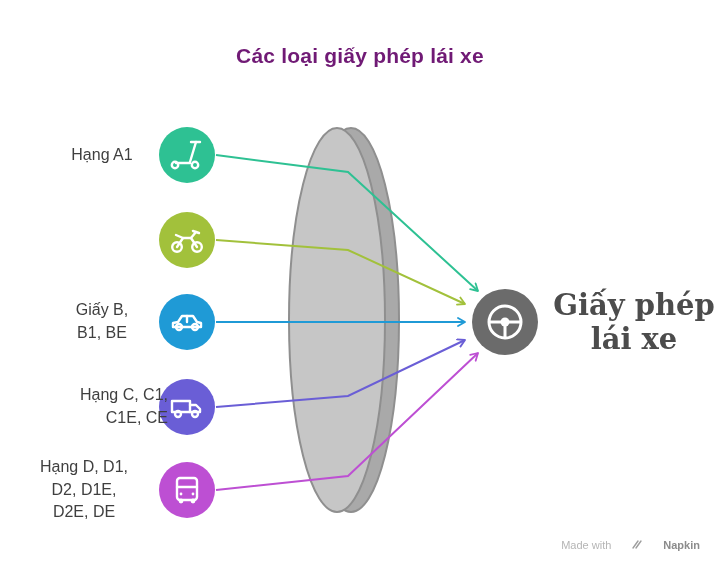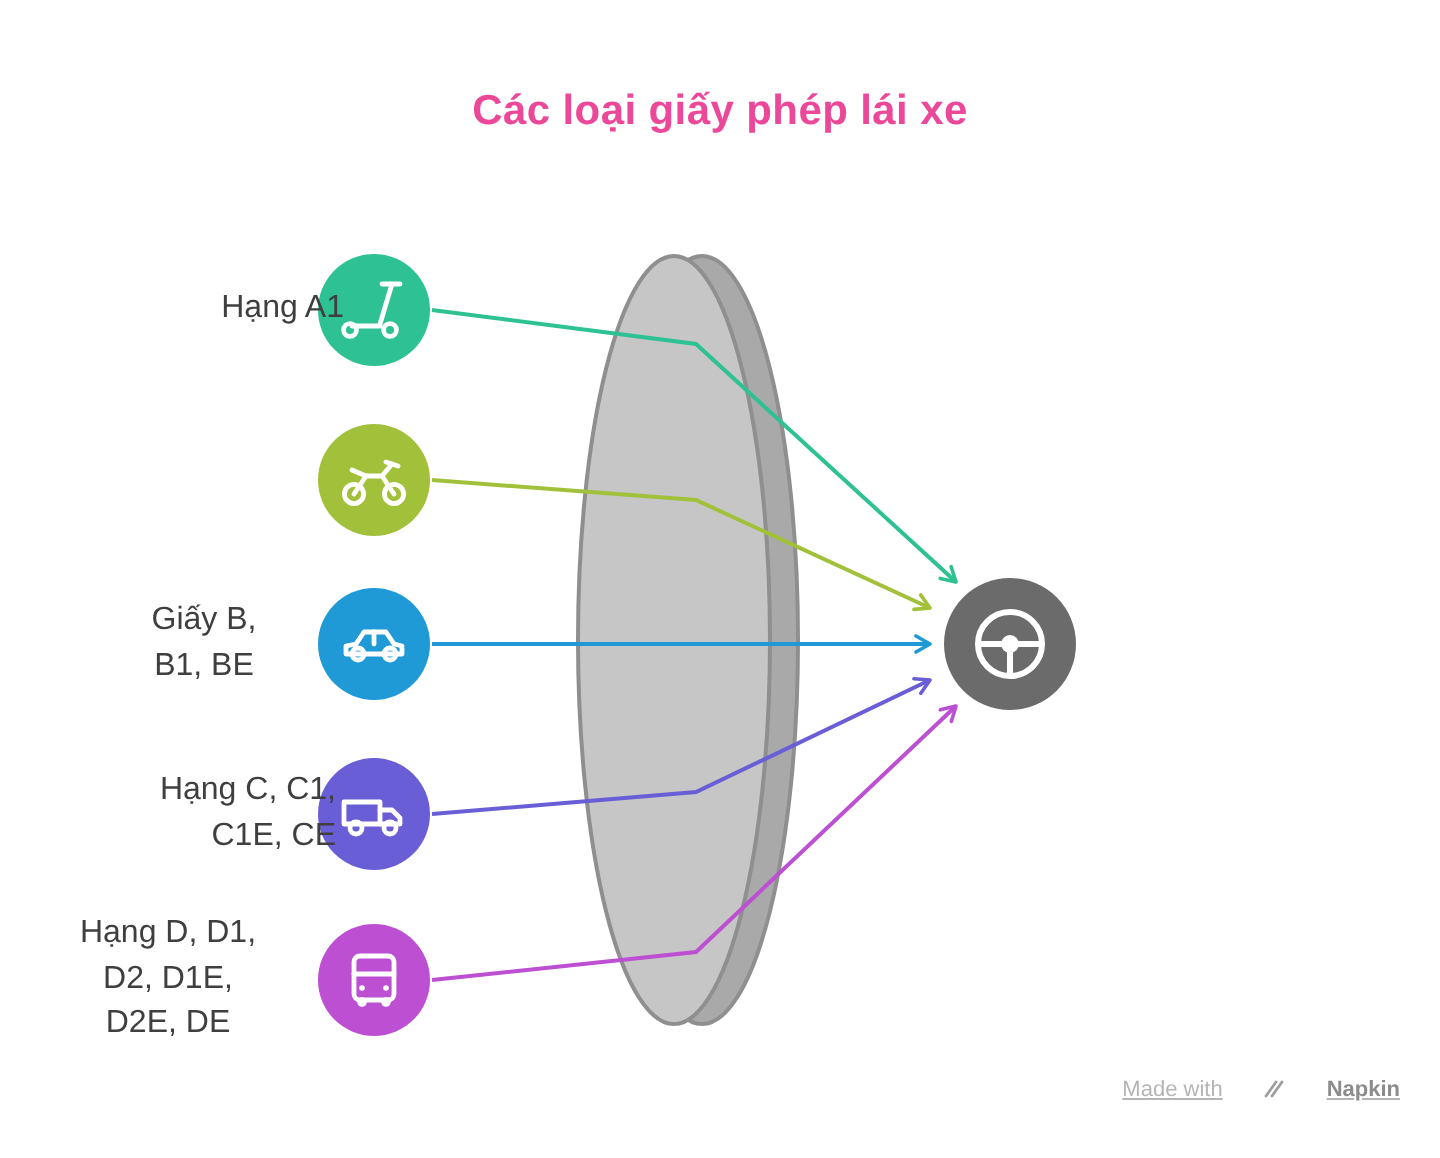--- a/index.html
+++ b/index.html
@@ -6,47 +6,47 @@
   .canvas{
     position:relative;
     width:720px;height:579px;
     background:#ffffff;
     font-family:"Liberation Sans", sans-serif;
     overflow:hidden;
   }
   .title{
     position:absolute;top:44px;left:0;right:0;
     text-align:center;
-    font-size:21px;font-weight:bold;color:#ec4899;
+    font-size:21px;font-weight:bold;color:#701a75;
     letter-spacing:.2px;
   }
   .diagram-svg{position:absolute;left:0;top:0;}
   .row-label{
     position:absolute;transform:translateY(-50%);
     width:140px;text-align:center;
     font-size:16px;color:#3f3f3f;
     white-space:pre-line;line-height:1.42;
   }
-  .row1{left:32px;top:155px;text-align:right;}
+  .row1{left:32px;top:155px;}
   .row2{left:32px;top:240px;}
   .row3{left:32px;top:322px;}
   .row4{left:28px;top:407px;text-align:right;}
   .row5{left:14px;top:490px;}
   .target-label{
     position:absolute;left:548px;top:322px;
     transform:translateY(-50%);
     width:172px;text-align:center;
     font-family:"DejaVu Serif", serif;
     font-size:29px;font-weight:700;color:#4c4c4c;
     white-space:pre-line;line-height:1.18;
   }
   .watermark{
     position:absolute;top:539px;right:20px;
     display:flex;align-items:center;gap:20px;
-    font-size:11px;color:#b5b5b5;text-decoration:underline;
+    font-size:11px;color:#b5b5b5;
   }
   .watermark .brand{color:#8c8c8c;font-weight:bold;}
 </style>
 </head>
 <body>
 
 <div class="canvas">
 
   <div class="title">Các loại giấy phép lái xe</div>
 
@@ -149,20 +149,22 @@
 
   <div class="row-label row1">Hạng A1</div>
   <div class="row-label row3">Giấy B,
 B1, BE</div>
   <div class="row-label row4">Hạng C, C1,
 C1E, CE</div>
   <div class="row-label row5">Hạng D, D1,
 D2, D1E,
 D2E, DE</div>
 
+  <div class="target-label">Giấy phép
+lái xe</div>
 
   <div class="watermark">
     <span>Made with</span>
     <svg width="12" height="12" viewBox="0 0 12 12">
       <path d="M2,9 L7,2 M5,9 L10,2" stroke="#9e9e9e" stroke-width="1.4" fill="none" stroke-linecap="round"></path>
     </svg>
     <span class="brand">Napkin</span>
   </div>
 
 </div>

